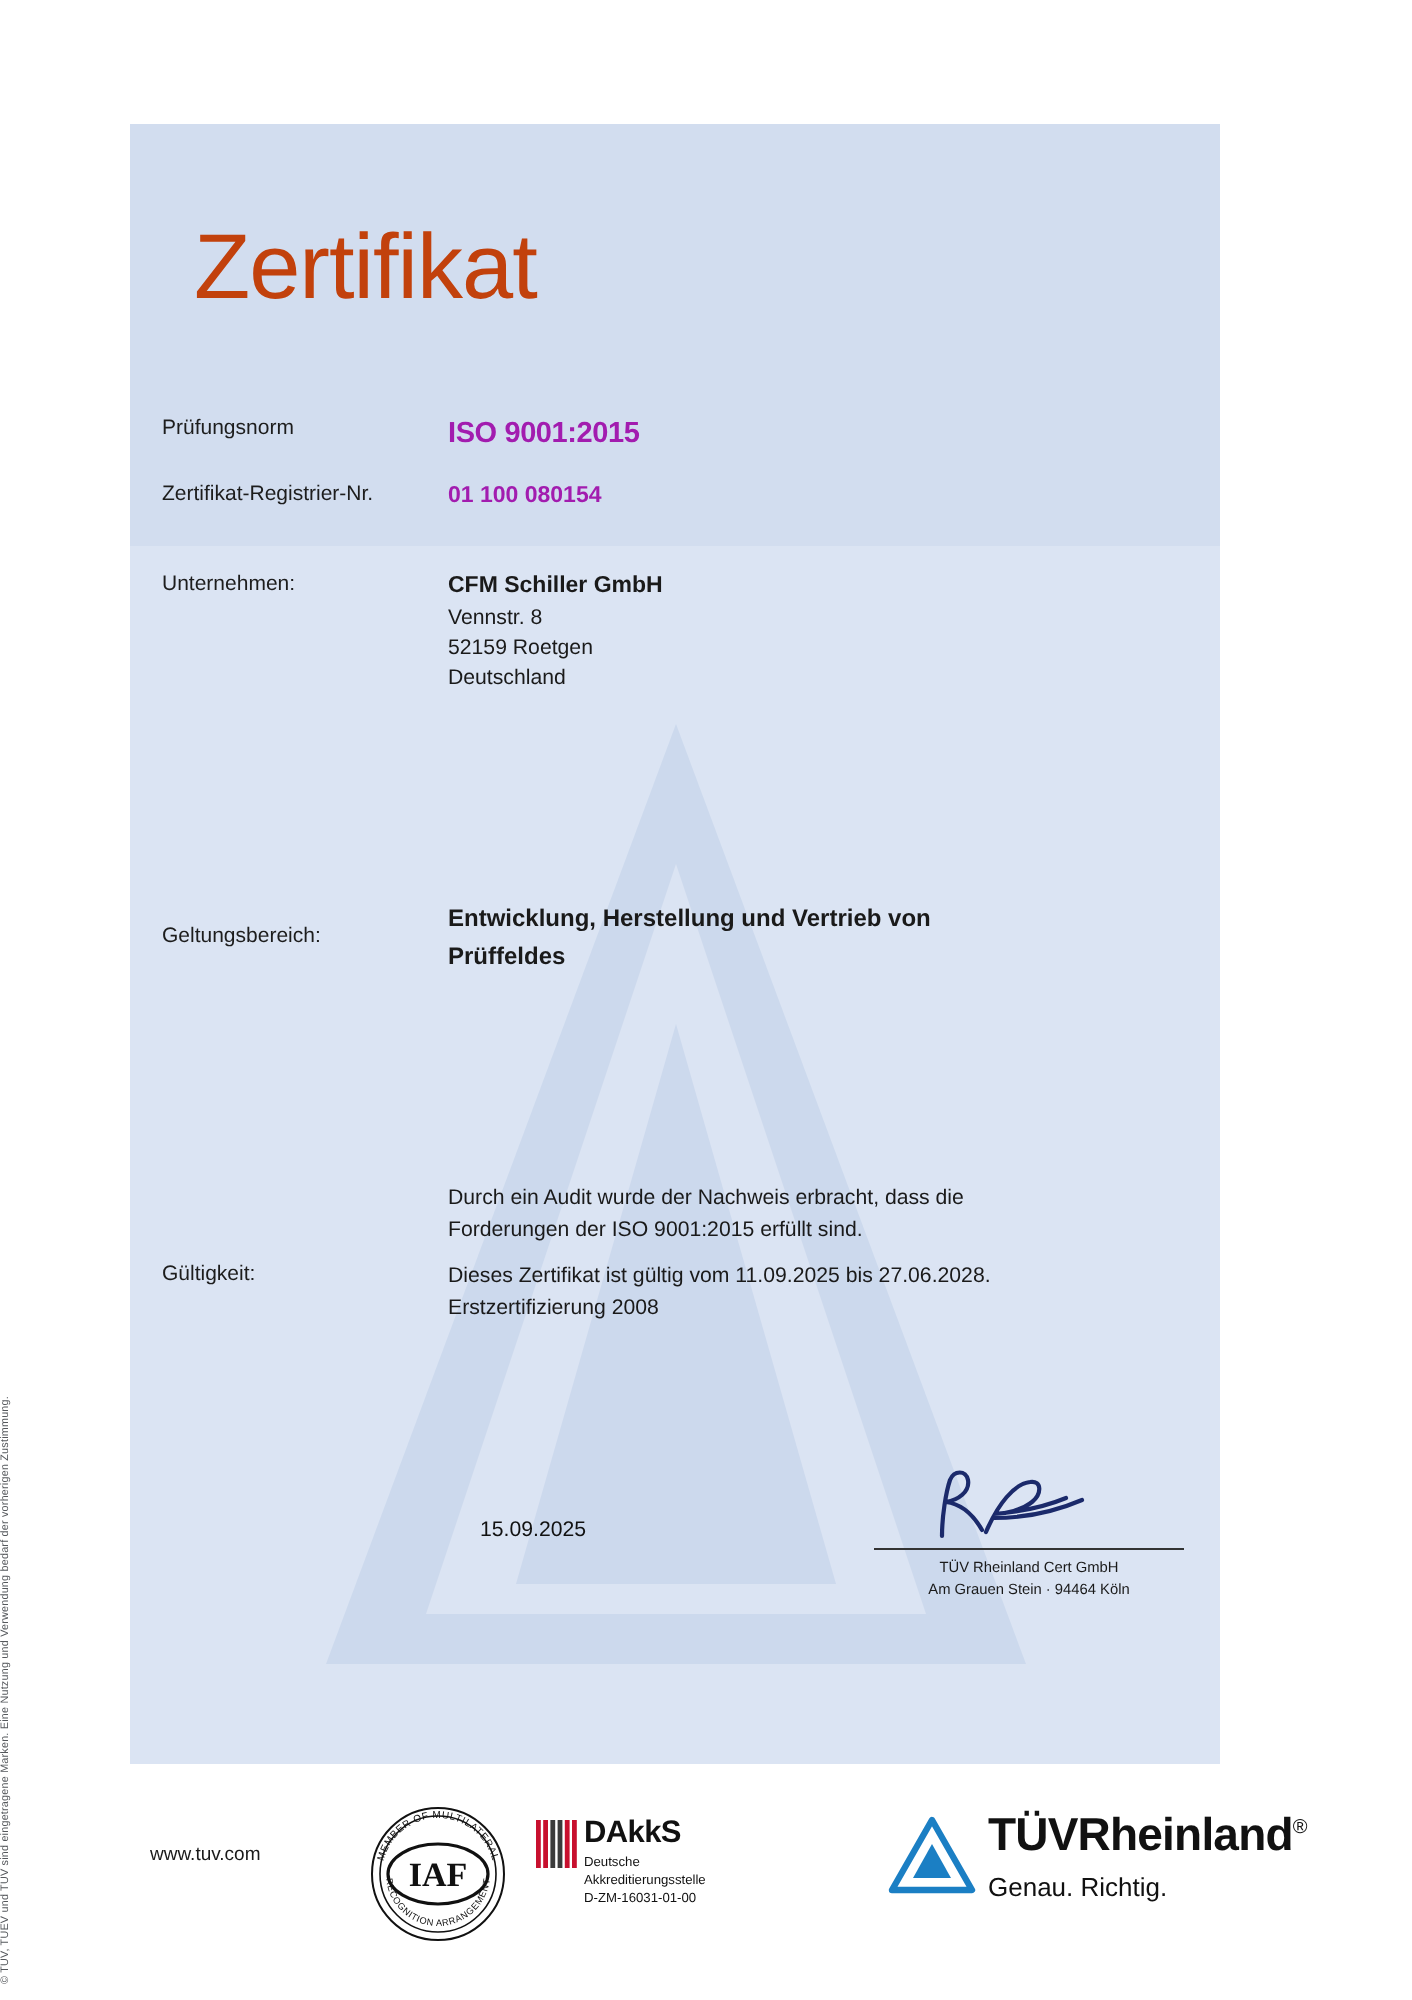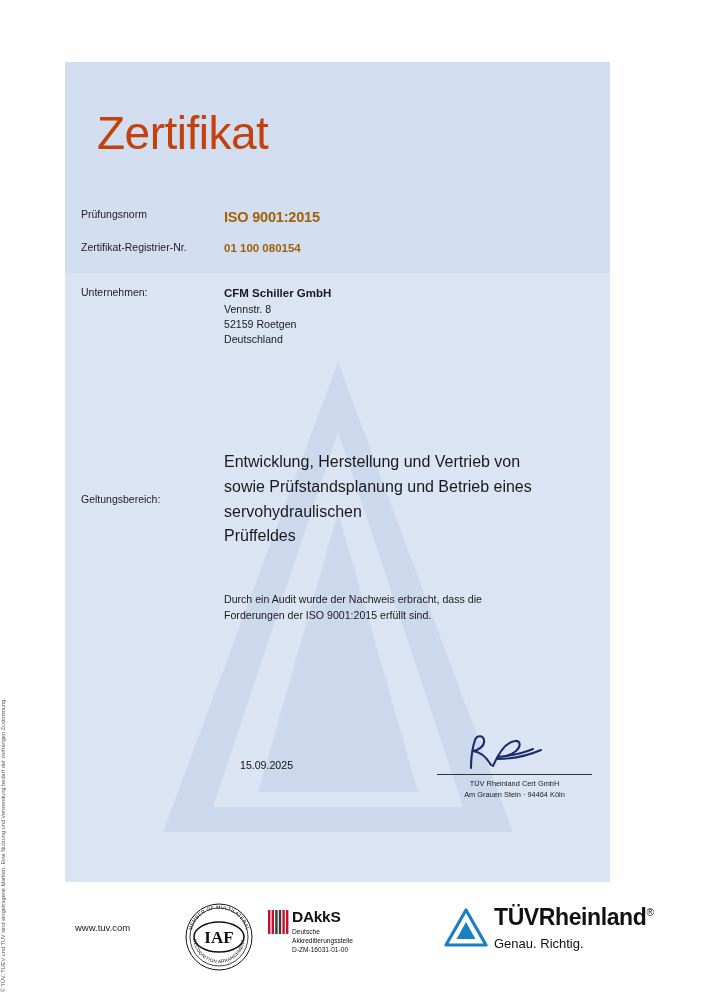--- a/index.html
+++ b/index.html
@@ -79,35 +79,35 @@
   }
   .lbl {
     width: 143px;
     flex: 0 0 143px;
     font-size: 10.5px;
     color: #1d1d1d;
     line-height: 1.45;
   }
   .val {
     font-size: 10.5px;
-    color: #a16207;
+    color: #a21caf;
     line-height: 1.45;
   }
 
   .norm-row { top: 145px; }
   .norm-row .val { font-size: 14.5px; font-weight: bold; letter-spacing: -0.2px; }
   .reg-row { top: 178px; }
   .reg-row .val { font-size: 11.5px; font-weight: bold; }
 
   .company-row { top: 223px; }
   .company-row .val-block div:first-child { font-weight: bold; font-size: 11.5px; padding-bottom: 1px;}
   .company-row .val-block div { font-size: 10.6px; line-height: 1.42; }
 
   .scope-row { top: 388px; align-items: center; }
-  .scope-row .val-block div { font-size: 16px; line-height: 1.55; }
+  .scope-row .val-block div { font-size: 12px; line-height: 1.55; font-weight: bold; }
 
   .audit-row { top: 529px; }
   .audit-row .val-block div { font-size: 10.6px; line-height: 1.55; }
 
   .valid-row { top: 568px; }
   .valid-row .val-block div { font-size: 10.6px; line-height: 1.55; }
 
   .date-line {
     position: absolute;
     left: 175px;
@@ -263,33 +263,39 @@
       <div>Vennstr. 8</div>
       <div>52159 Roetgen</div>
       <div>Deutschland</div>
     </div>
   </div>
 
   <div class="row scope-row">
     <div class="lbl">Geltungsbereich:</div>
     <div class="val-block">
       <div>Entwicklung, Herstellung und Vertrieb von</div>
-      <div>sowie Prüfstandsplanung und Betrieb eines servohydraulischen</div>
       <div>Prüffeldes</div>
     </div>
   </div>
 
   <div class="row audit-row">
     <div class="lbl"></div>
     <div class="val-block">
       <div>Durch ein Audit wurde der Nachweis erbracht, dass die</div>
       <div>Forderungen der ISO 9001:2015 erfüllt sind.</div>
     </div>
   </div>
 
+  <div class="row valid-row">
+    <div class="lbl">Gültigkeit:</div>
+    <div class="val-block">
+      <div>Dieses Zertifikat ist gültig vom 11.09.2025 bis 27.06.2028.</div>
+      <div>Erstzertifizierung 2008</div>
+    </div>
+  </div>
 
   <div class="date-line">15.09.2025</div>
 
   <div class="sig-area">
     <div class="sig-scribble">
       <svg width="155" height="42" viewBox="0 0 155 42" aria-hidden="true">
         <g fill="none" stroke="#1b2a6b" stroke-width="2.1" stroke-linecap="round">
           <path d="M34 36 C34 26 36 14 38 8 C40 3 46 3 47 8 C48 14 42 18 36 19 C44 20 50 26 54 33"></path>
           <path d="M56 34 C62 20 70 10 78 9 C84 8 84 15 79 19 C74 23 66 25 60 25 C72 24 84 22 96 17"></path>
           <path d="M60 27 C74 27 90 24 104 18"></path>

